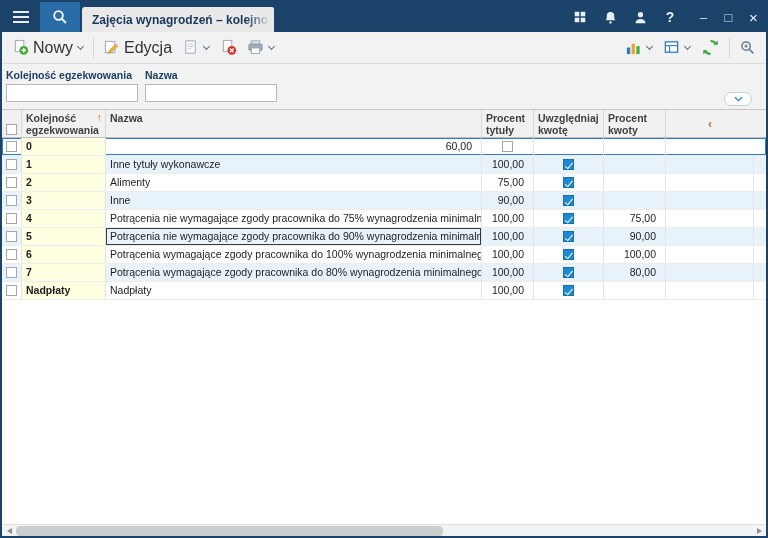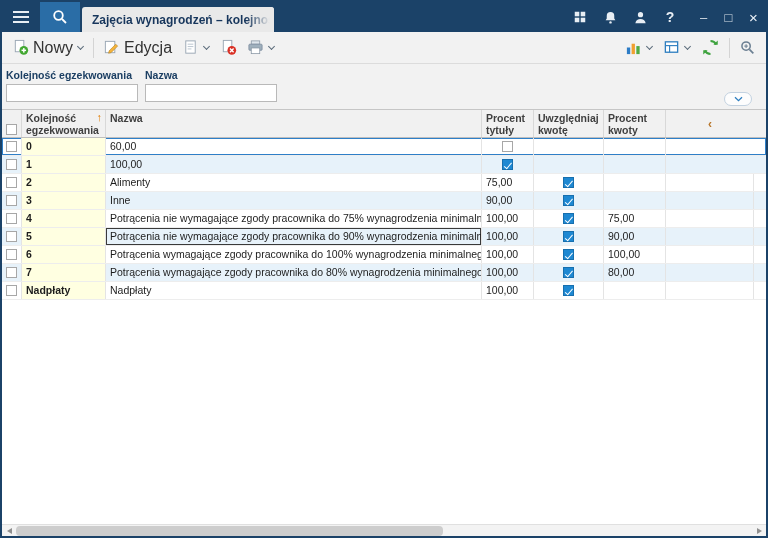--- a/index.html
+++ b/index.html
@@ -46,21 +46,21 @@
   .h-chev { display: flex; align-items: center; justify-content: center; padding: 0; color: #b8762a; font-size: 12px; border-right: none; }
   .sort-arrow { position: absolute; top: 1px; right: 3px; color: #e07b00; font-size: 11px; font-weight: bold; }
 
   .grid-body { flex: 0 0 auto; }
   .trow { height: 18px; border-bottom: 1px solid #ededed; background: #fff; }
   .trow.alt { background: #e7f2fa; }
   .trow.selected { box-shadow: inset 0 0 0 1px #2e7fc8; }
   .cell { font-size: 10.5px; color: #1d1d1d; padding: 2px 4px; border-right: 1px solid #e4e4e4; white-space: nowrap; overflow: hidden; line-height: 13px; cursor: default; }
   .c-check { display: flex; align-items: center; justify-content: center; padding: 0; }
   .c-kol { background: #ffffe1; font-weight: bold; }
-  .c-proc, .c-prock { padding-right: 9px; }
+  .c-proc, .c-prock { text-align: right; padding-right: 9px; }
   .c-uwzgl { display: flex; align-items: center; justify-content: center; padding: 0; }
   .c-last { border-right: none; }
   .cell.focused { box-shadow: inset 0 0 0 1px #3a3a3a; }
 
   .cb { width: 11px; height: 11px; border: 1px solid #a7a7a7; background: #fff; display: inline-block; position: relative; cursor: pointer; }
   .cb.checked { background: #1e88d2; border-color: #176fae; }
   .cb.checked::after { content: ""; position: absolute; left: 3px; top: 0.5px; width: 3px; height: 6.5px; border: solid #fff; border-width: 0 1.6px 1.6px 0; transform: rotate(40deg); }
 
   .grid-filler { flex: 1; background: #fff; }
 
@@ -247,20 +247,21 @@
         </div>
     <div class="cell c-prock"></div>
     <div class="cell c-opis"></div>
     <div class="cell c-last"></div>
   </div>
       <div class="trow alt">
     <div class="cell c-check">
           <span class="cb"></span>
         </div>
     <div class="cell c-kol">1</div>
+    <div class="cell c-nazwa">Inne tytuły wykonawcze</div>
     <div class="cell c-proc">100,00</div>
     <div class="cell c-uwzgl">
           <span class="cb checked"></span>
         </div>
     <div class="cell c-prock"></div>
     <div class="cell c-opis"></div>
     <div class="cell c-last"></div>
   </div>
       <div class="trow">
     <div class="cell c-check">

